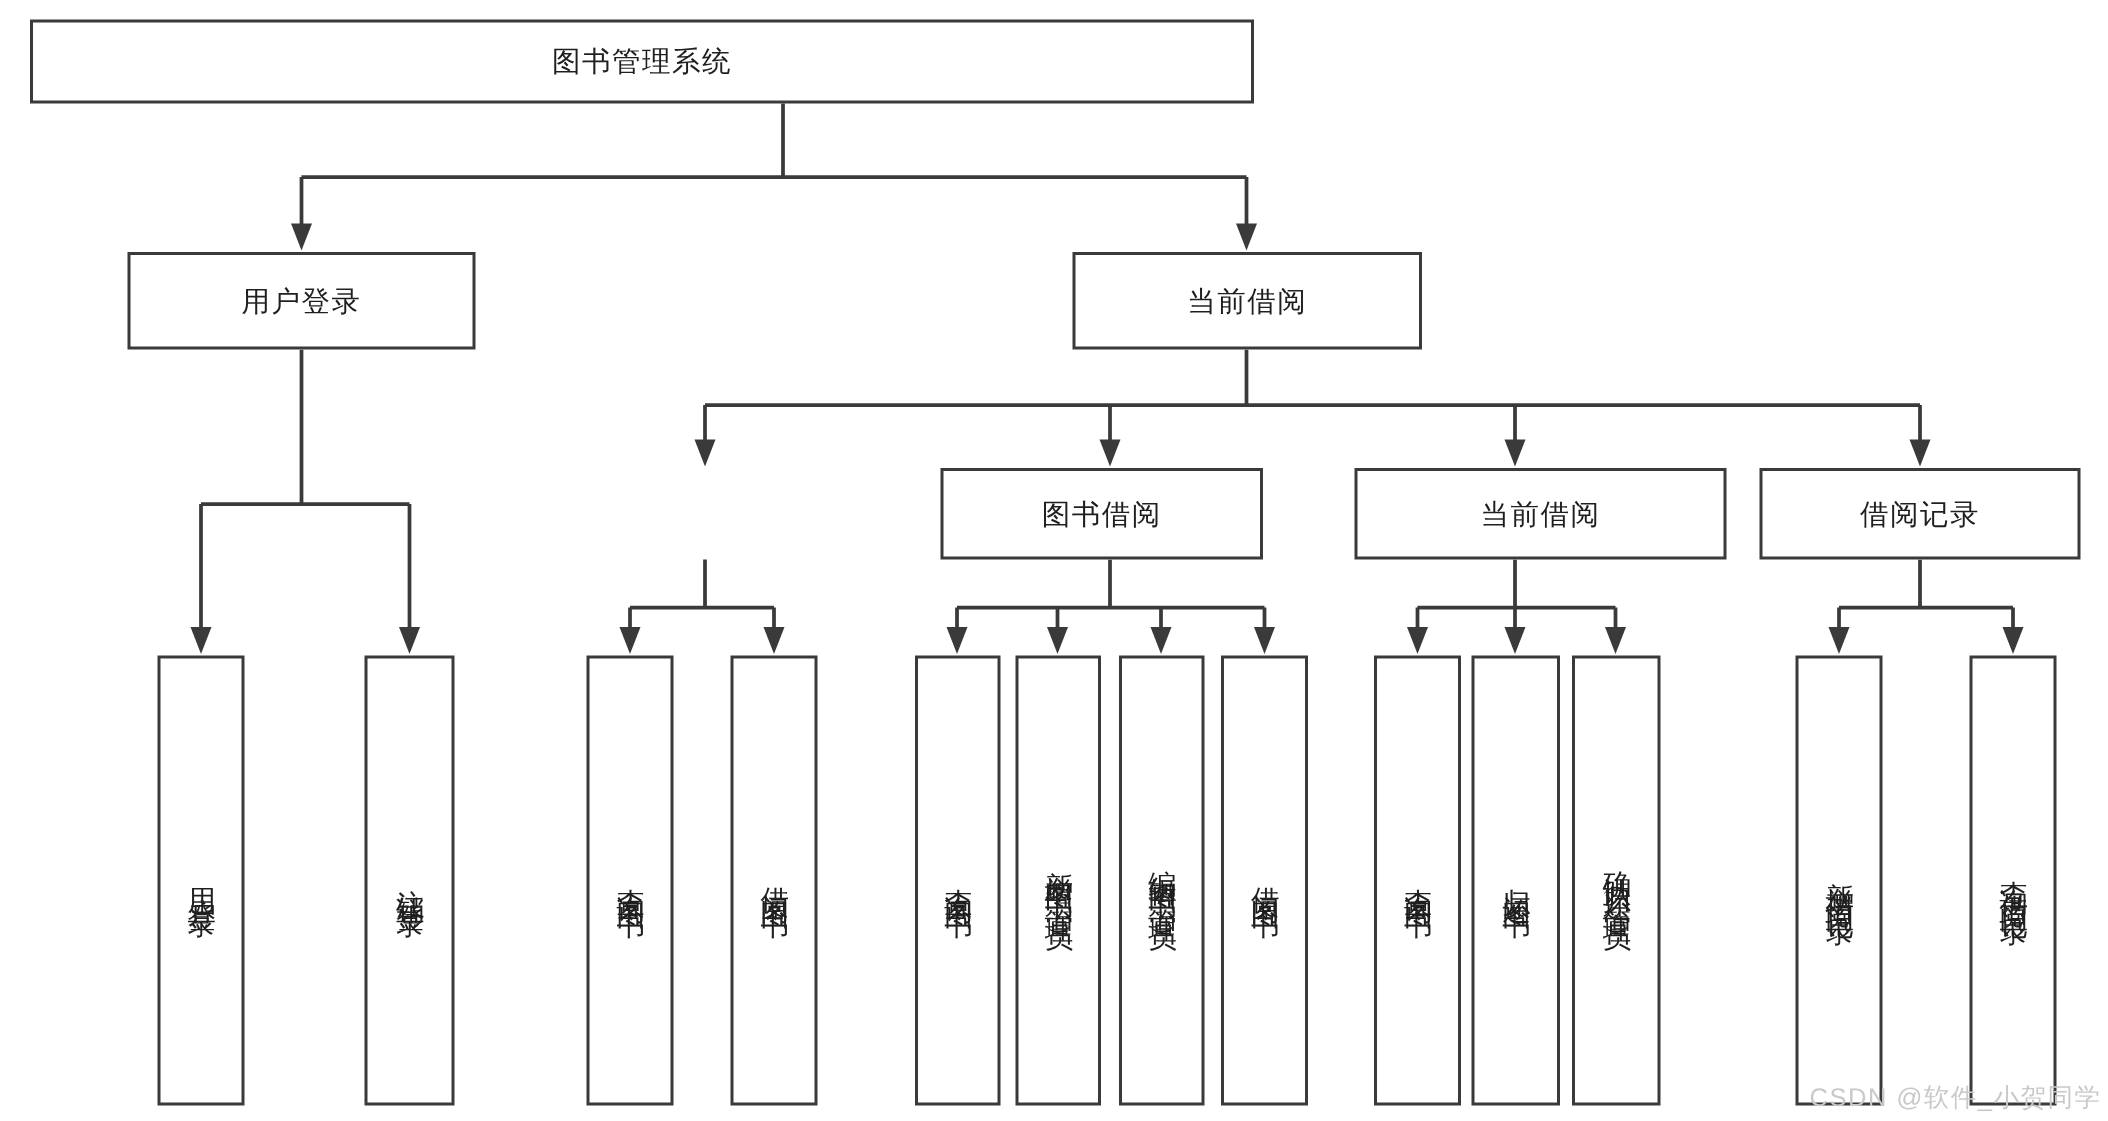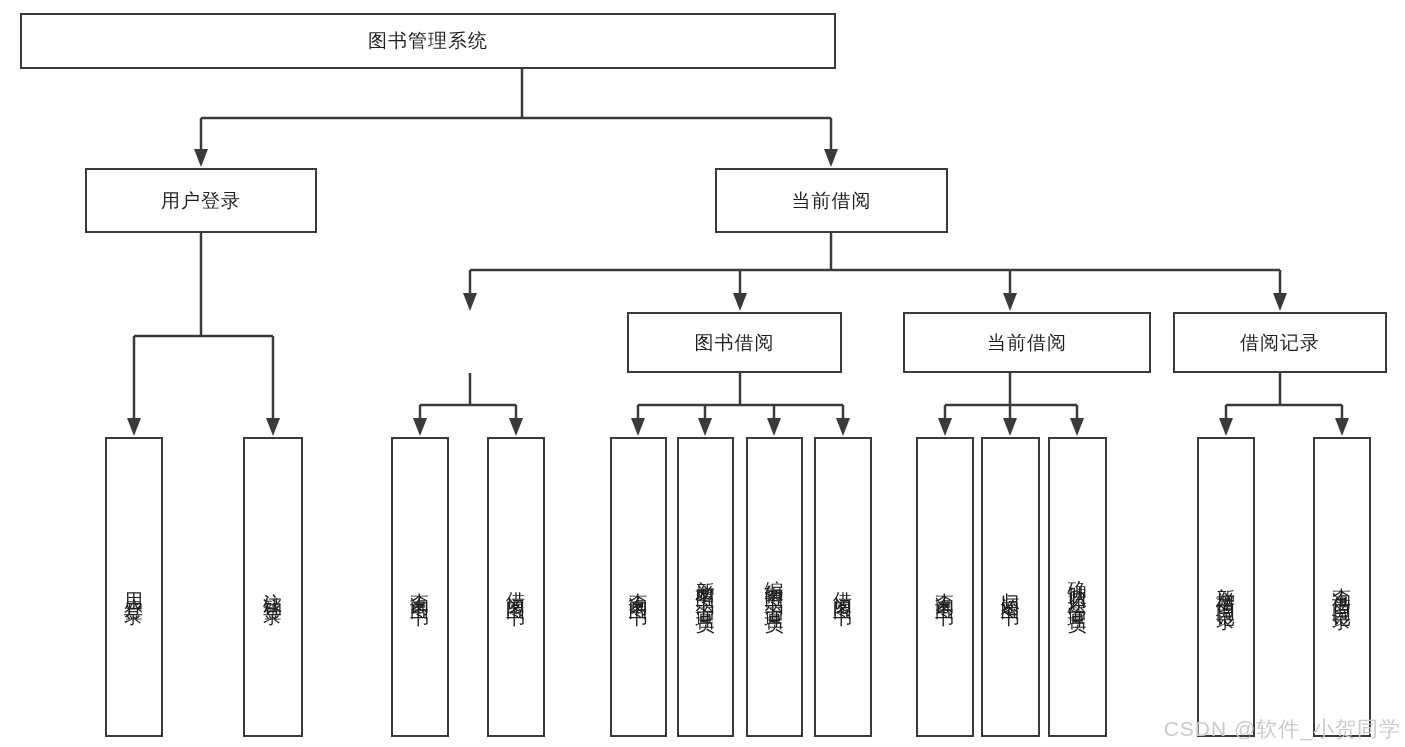--- a/index.html
+++ b/index.html
@@ -43,21 +43,21 @@
     font-size: 19px;
     letter-spacing: 5px;
     line-height: 1;
     white-space: nowrap;
   }
   .watermark {
     position: absolute;
     z-index: 3;
     right: 4px;
     bottom: 4px;
-    font-size: 21px;
+    font-size: 17px;
     color: #c9c9c9;
     letter-spacing: 1px;
     white-space: nowrap;
   }
 </style>
 </head>
 <body>
 
 <div class="canvas">
 

